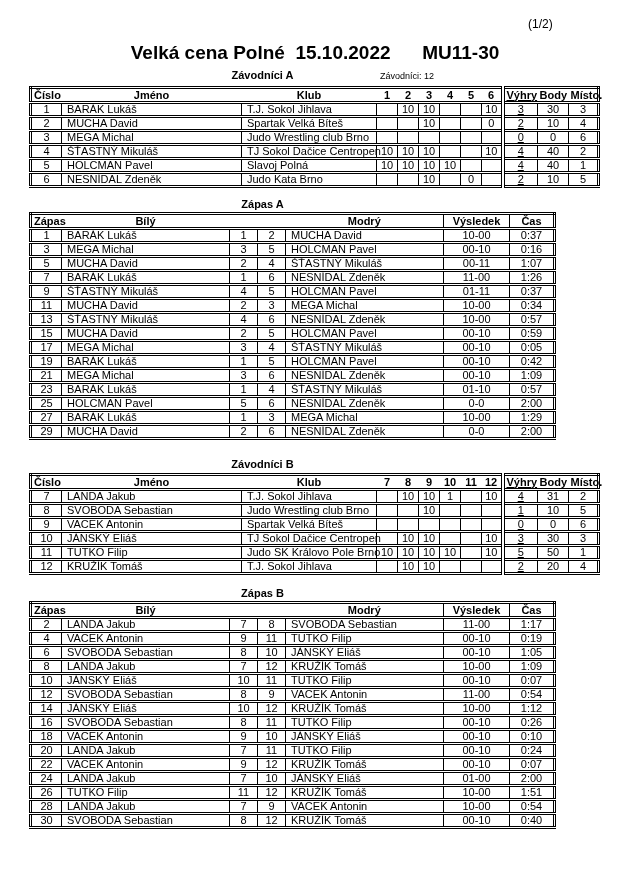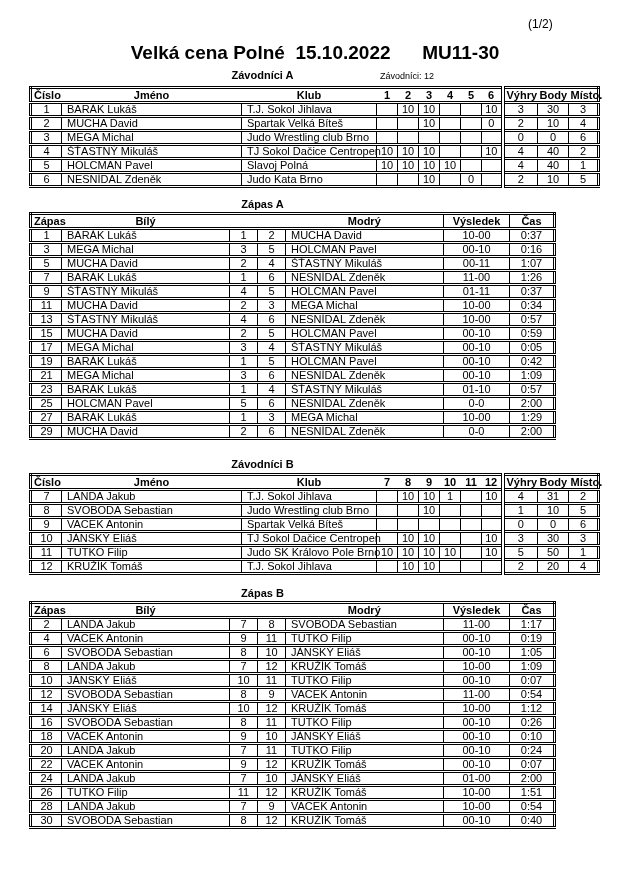--- a/index.html
+++ b/index.html
@@ -38,21 +38,21 @@
     padding:0 2px; white-space:nowrap; overflow:visible;
     text-align:center; vertical-align:middle;
   }
   .grid thead th {
     border:0; font-size:11px; line-height:11px; height:12px;
     padding:0 2px; white-space:nowrap; overflow:visible;
     font-weight:bold; text-align:center; vertical-align:middle;
   }
   .grid thead th.th-left { text-align:left; }
   .grid td.c-name, .grid td.c-club { text-align:left; padding-left:5px; }
-  .col-thick { border-left:4px double #000 !important; }
+  .col-thick { border-left:4px double #000 !important;text-decoration:underline; }
   .grid thead th.hb { border-left:1px solid #000; }
 </style>
 </head>
 <body>
 
 <div class="page-num">(1/2)</div>
 <div class="main-title">Velká cena Polné  15.10.2022      MU11-30</div>
 
 <div class="sec-title" style="top:69px">Závodníci A</div>
 <div class="competitors-count">Závodníci: 12</div>

